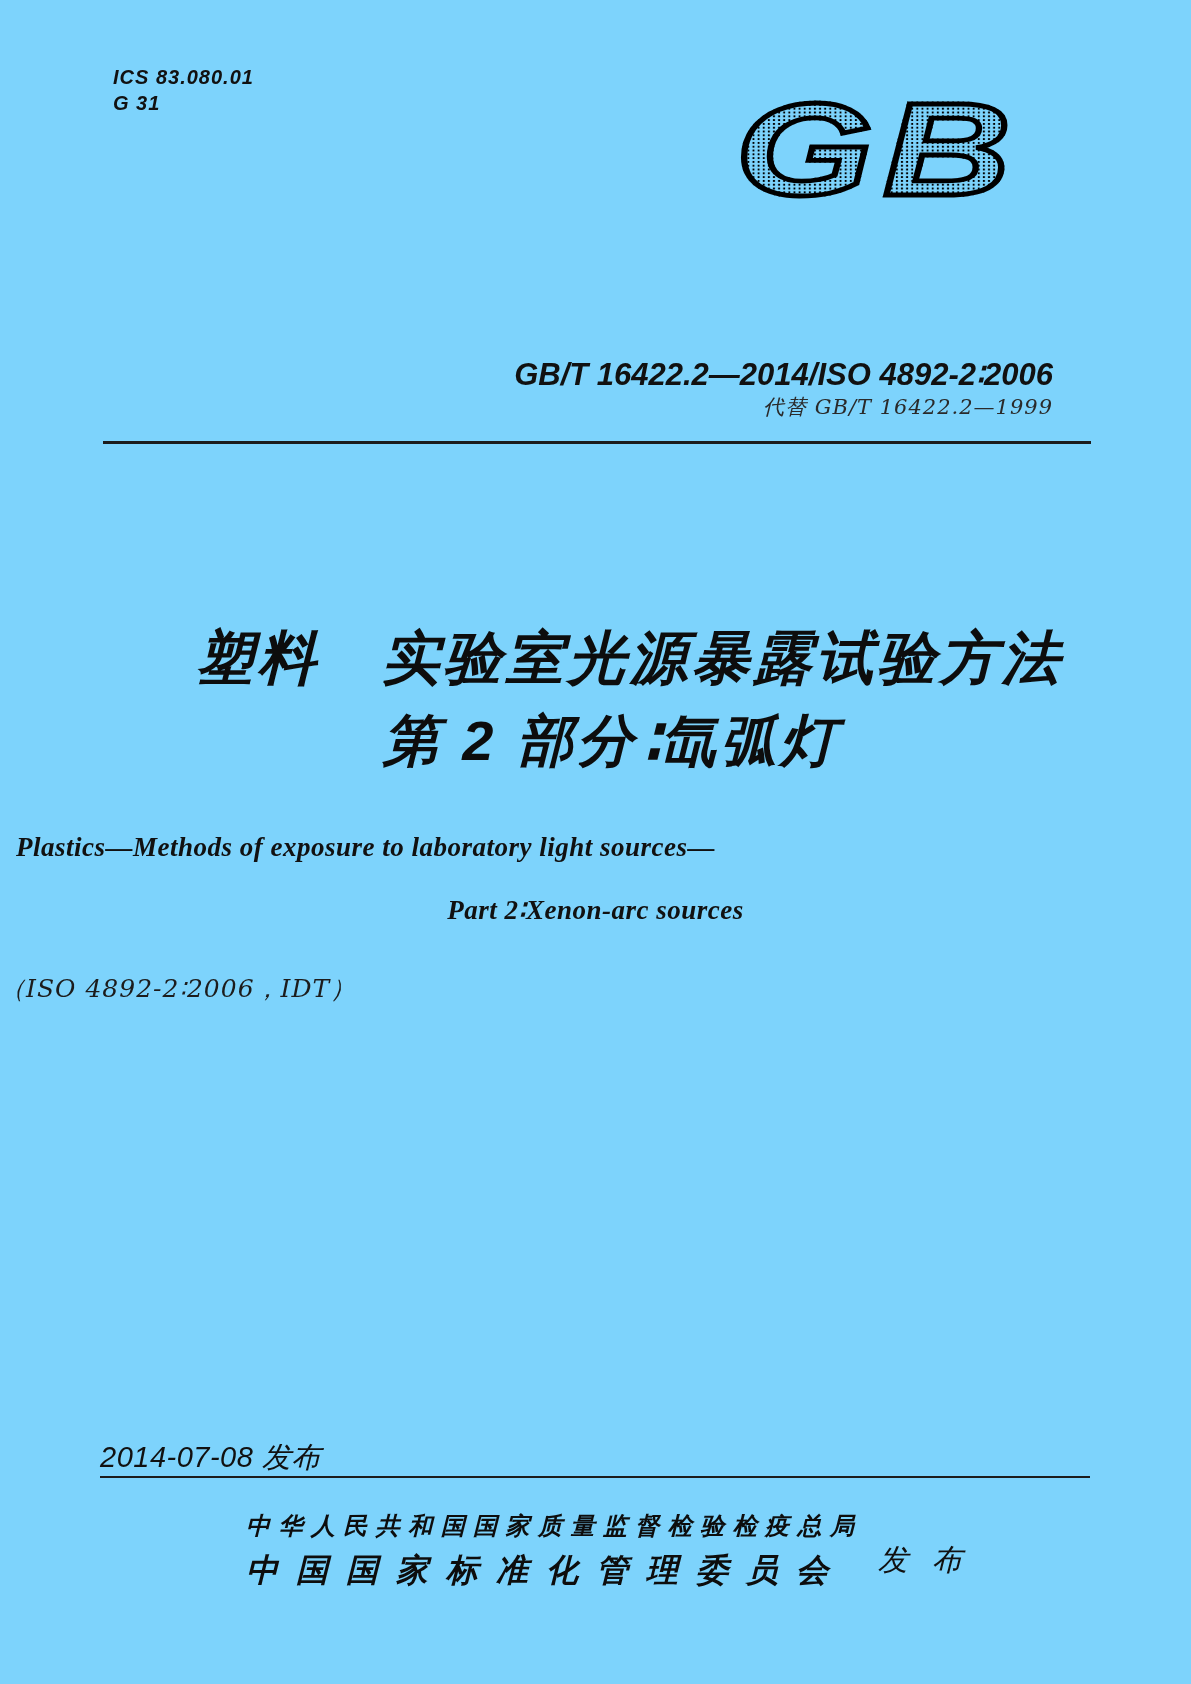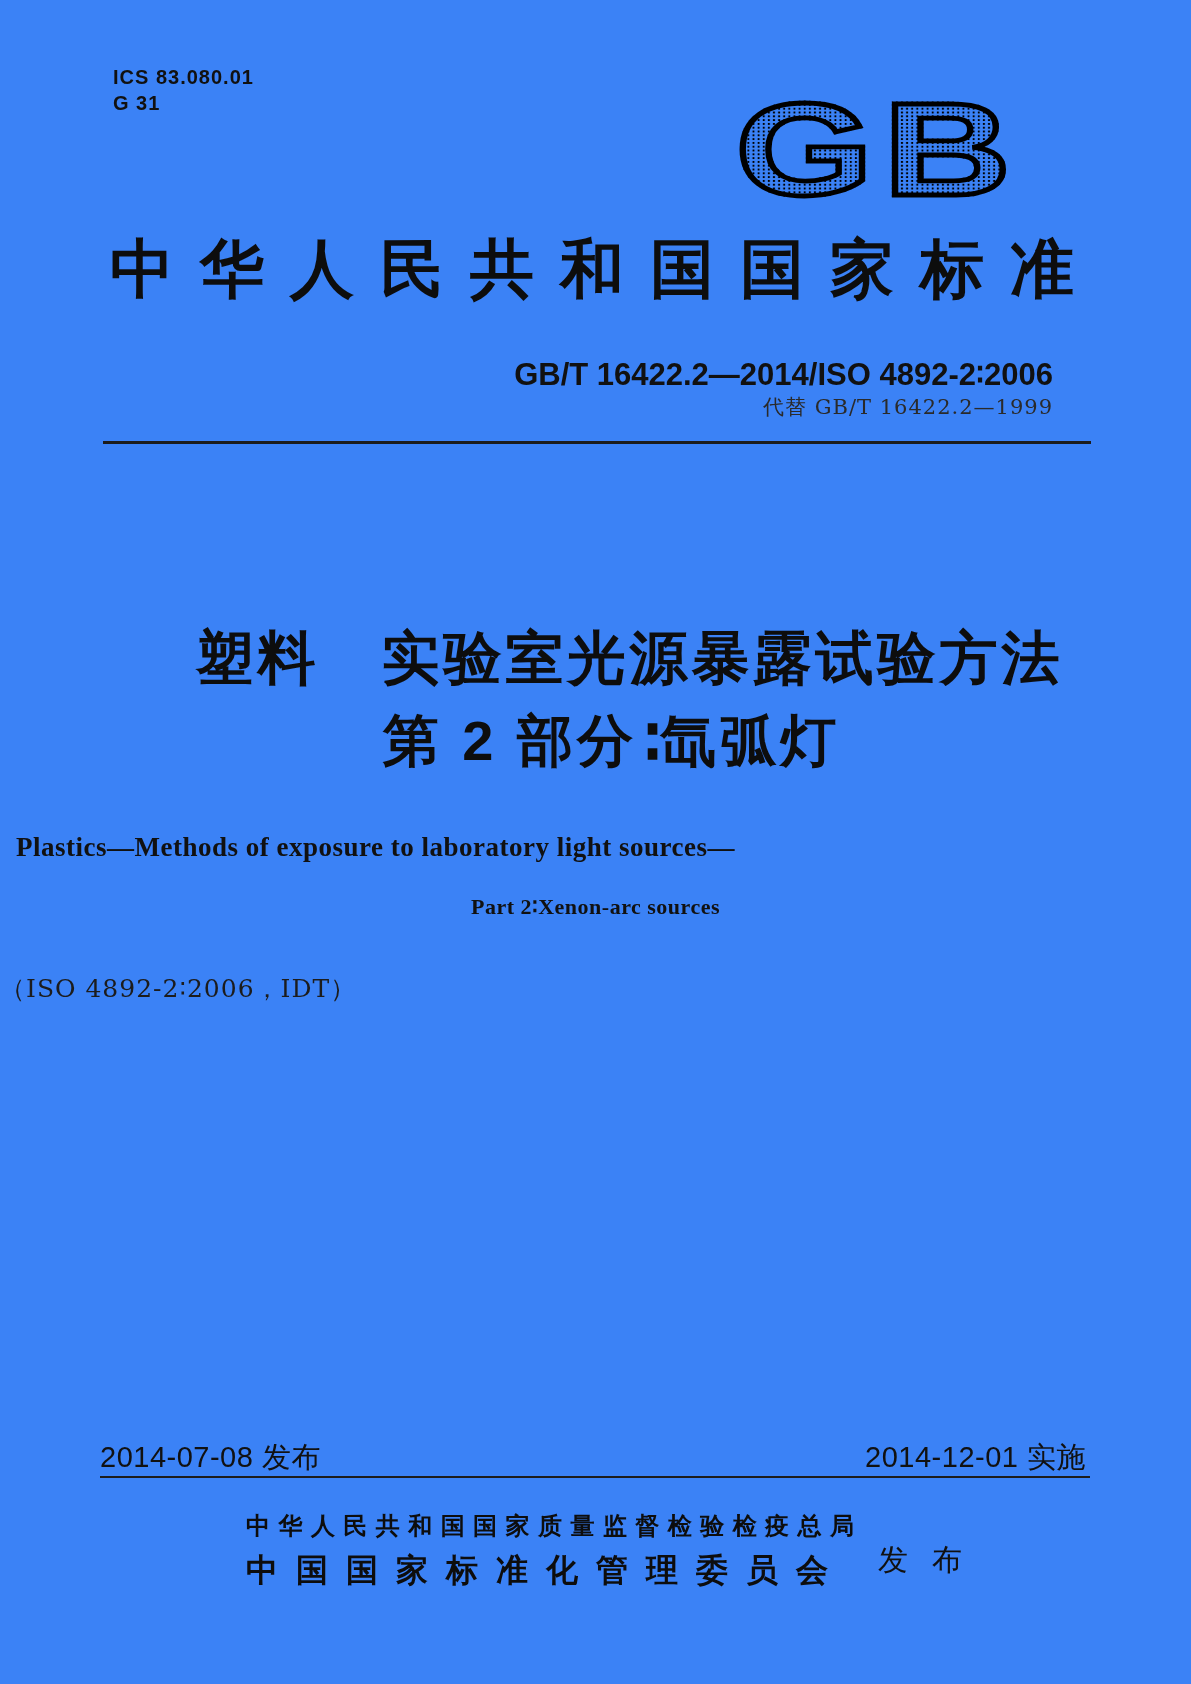--- a/index.html
+++ b/index.html
@@ -3,22 +3,23 @@
 <meta charset="utf-8">
 <style>
   * { margin:0; padding:0; box-sizing:border-box; }
   html,body { background:#ffffff; }
   body { font-family:"Liberation Sans", sans-serif; color:#1a1a1a; }
 
   .page {
     position:relative;
     width:1191px; height:1684px;
     margin:0 auto;
-    background:#3b82f6;
+    background:#7dd3fc;
     overflow:hidden;
+    font-style:italic;
   }
 
   
   .ics-block {
     position:absolute; left:113px; top:64px;
     font-family:"Liberation Sans", sans-serif;
     font-weight:600; font-size:20px; line-height:26px;
     letter-spacing:1px; color:#111;
   }
 
@@ -84,21 +85,21 @@
     text-align:left;
     font-family:"Liberation Serif","DejaVu Serif", serif;
     font-weight:700; font-size:27px; letter-spacing:0.5px;
     color:#111;
     margin-left:16px;
   }
   .en-title-2 {
     position:absolute; left:0; top:894px; width:100%;
     text-align:center;
     font-family:"Liberation Serif","DejaVu Serif", serif;
-    font-weight:700; font-size:22px; letter-spacing:0.5px;
+    font-weight:700; font-size:27px; letter-spacing:0.5px;
     color:#111;
   }
 
   .iso-note {
     position:absolute; left:0; top:972px; width:100%;
     font-family:"DejaVu Serif","Liberation Serif", serif;
     font-weight:400; font-size:25px; letter-spacing:1px;
     color:#1c1c1c;
   }
 
@@ -143,38 +144,36 @@
 
 <div class="page">
 
   <div class="ics-block">
     <div>ICS 83.080.01</div>
     <div>G 31</div>
   </div>
 
   <div class="gb-logo">GB</div>
 
-  <div class="main-title">中华人民共和国国家标准</div>
 
   <div class="std-number">GB/T 16422.2—2014/ISO 4892-2∶2006</div>
   <div class="replaces-note">代替 GB/T 16422.2—1999</div>
 
   <div class="rule-top"></div>
 
   <div class="cn-title-1">塑料　实验室光源暴露试验方法</div>
   <div class="cn-title-2">第 2 部分∶氙弧灯</div>
 
   <div class="en-title-1">Plastics—Methods of exposure to laboratory light sources—</div>
   <div class="en-title-2">Part 2∶Xenon-arc sources</div>
 
   <div class="iso-note">（ISO 4892-2∶2006，IDT）</div>
 
   <div class="dates-row">
     <span>2014-07-08 发布</span>
-    <span>2014-12-01 实施</span>
   </div>
 
   <div class="rule-bottom"></div>
 
   <div class="issuer-1">中华人民共和国国家质量监督检验检疫总局</div>
   <div class="issuer-2">中国国家标准化管理委员会</div>
   <div class="release-label">发布</div>
 
 </div>
 

